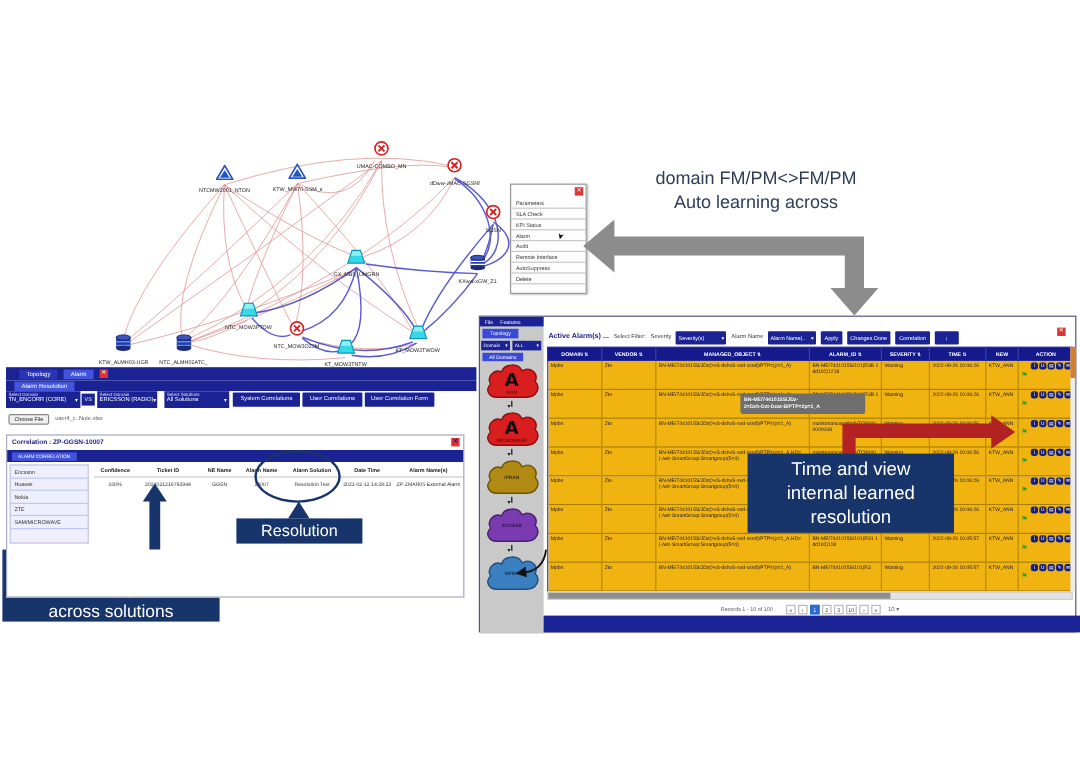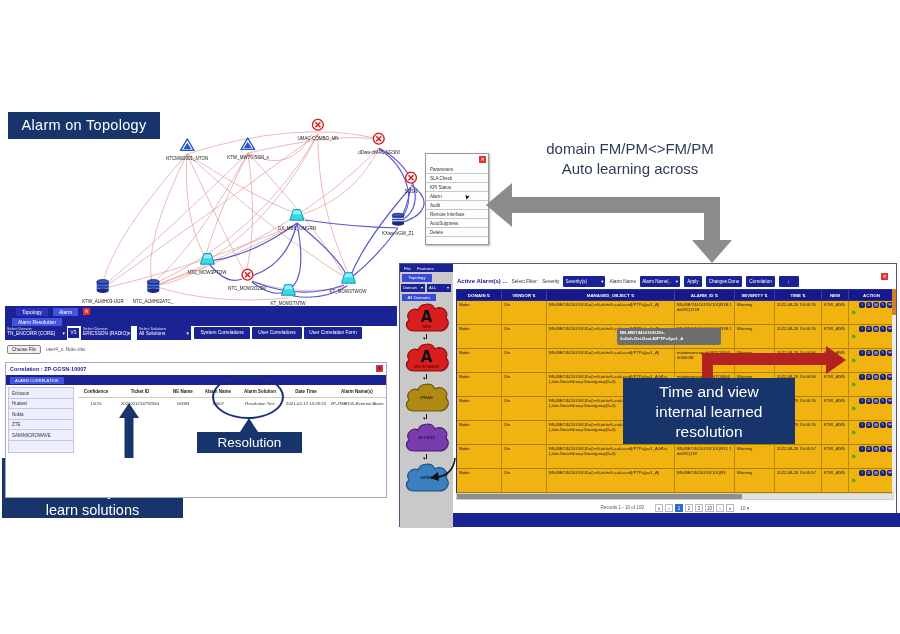--- a/index.html
+++ b/index.html
@@ -105,21 +105,20 @@
   .pg { min-width:8px; height:8px; border:1px solid #bbb; background:#fff; color:#444; font-size:4.5px; line-height:7px; text-align:center; padding:0 1px; }
   .pg.active { background:#2a6ad4; border-color:#2a6ad4; color:#fff; }
   #pgsel { font-size:5px; color:#666; margin-left:3px; }
   #al-foot { position:absolute; left:0; top:249px; width:498px; height:14px; background:#1b2394; z-index:5; }
 </style>
 </head>
 <body>
 
 <div id="page">
 
-  <div class="abs navy-label" id="topo-label">Alarm on Topology</div>
   <div class="abs" id="auto-learn">
     <div>domain FM/PM&lt;&gt;FM/PM</div>
     <div>Auto learning across</div>
   </div>
 
   <svg class="abs" id="topo-edges" viewBox="0 0 440 195">
     <g fill="none" stroke="#dc8484" stroke-width="0.6" opacity="0.95">
       <path d="M132,39 Q60,120 48,167"></path>
         <path d="M132,39 Q88,128 97,167"></path>
         <path d="M132,39 Q128,100 149,140"></path>
@@ -613,21 +612,21 @@
           </span>
         <span id="pgsel">10 ▾</span>
       </div>
       <div id="al-foot"></div>
     </div>
   </div>
 
   <div class="abs navy-label" id="linked-box">
     <div>Linked to internal and</div>
     <div>external TT system to</div>
-    <div>learn solutions</div>
+    <div>across solutions</div>
   </div>
   <div class="abs navy-label" id="res-box">Resolution</div>
   <div class="abs" id="ellipse"></div>
   <div class="abs navy-label" id="click-box">
     <div>Time and view</div>
     <div>internal learned</div>
     <div>resolution</div>
   </div>
 
   <svg class="abs" id="arrows" viewBox="0 0 900 634">

